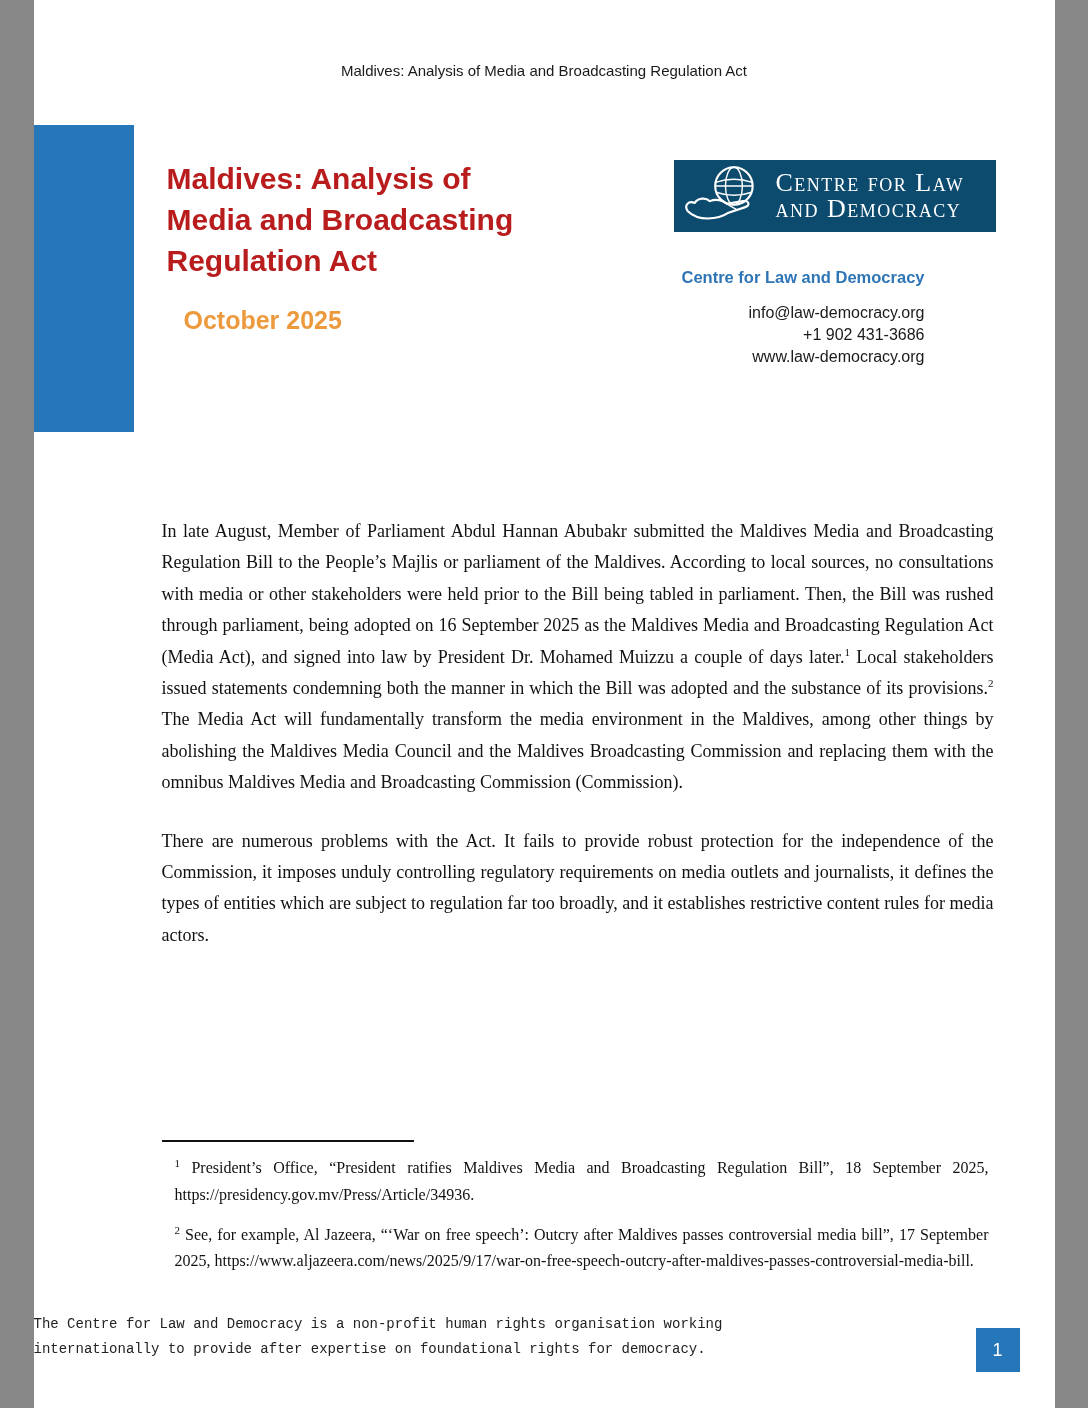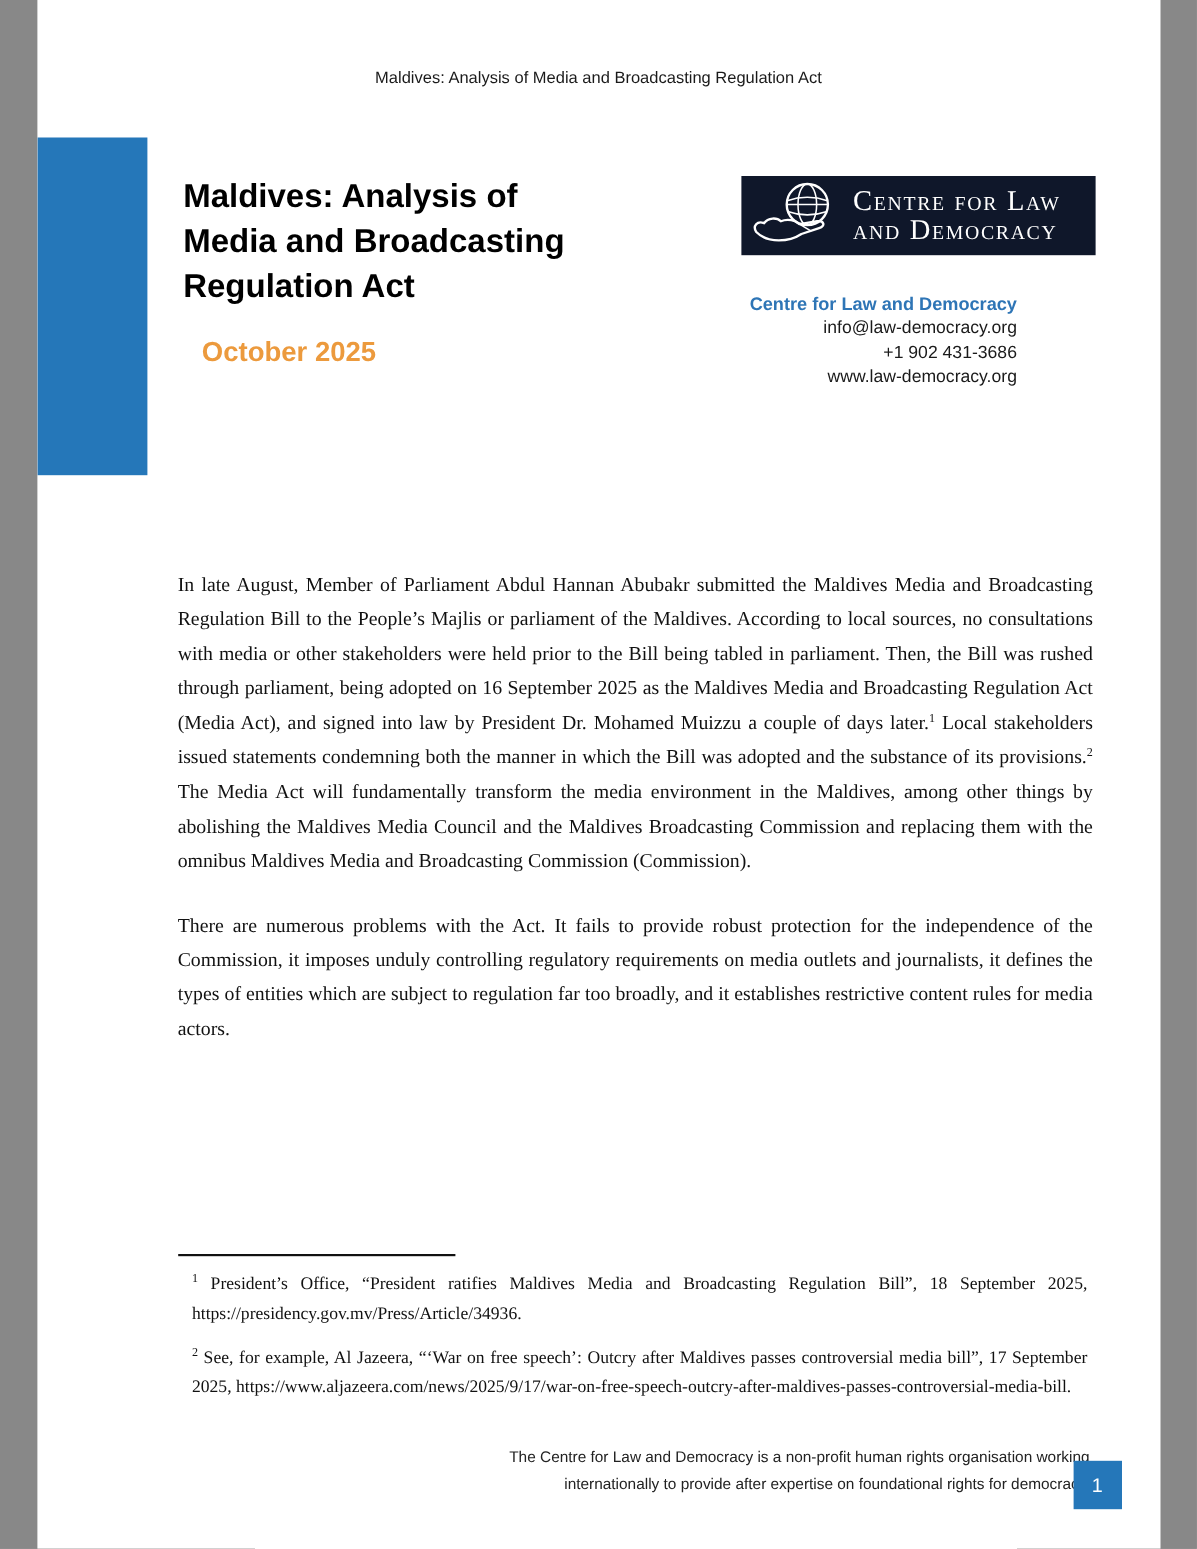--- a/index.html
+++ b/index.html
@@ -21,33 +21,33 @@
   }
   .side-bar {
     position:absolute; left:0; top:125px;
     width:100px; height:307px;
     background:#2577B9;
   }
   .title-block {
     position:absolute; left:133px; top:158px; width:500px;
     font-family:"Liberation Sans", sans-serif;
     font-weight:bold; font-size:30px; line-height:41px;
-    color:#000000;
+    color:#b91c1c;
   }
   .date-line {
     position:absolute; left:133px; top:306px;
     font-family:"Liberation Sans", sans-serif;
     font-weight:bold; font-size:25px;
     color:#EC9A3D;
     margin-left:17px;
   }
   .logo-box {
     position:absolute; left:640px; top:160px;
     width:322px; height:72px;
-    background:#0f172a;
+    background:#0c4a6e;
     display:flex; align-items:center;
     padding:0 10px 0 6px;
   }
   .logo-icon { flex:0 0 auto; margin-right:6px; }
   .logo-text {
     color:#fff;
     font-family:"Liberation Serif", serif;
     font-variant:small-caps;
     font-size:26px; line-height:26px;
     letter-spacing:1.5px;
@@ -55,21 +55,21 @@
   }
   .contact-block {
     position:absolute; right:130px; top:266px;
     text-align:right;
     font-family:"Liberation Sans", sans-serif;
     font-size:16px; line-height:22px;
     color:#1a1a1a;
   }
   .contact-name {
     color:#2E75B6; font-weight:bold; font-size:16.5px;
-    margin-bottom:0;
+    margin-bottom:14px;
   }
   .body-text {
     position:absolute; left:128px; top:516px; width:832px;
     font-size:18px; line-height:31.4px;
     text-align:justify;
   }
   .body-text p { margin-bottom:27px; }
   sup.fn-ref {
     font-size:11px; line-height:0; vertical-align:super;
   }
@@ -79,22 +79,22 @@
     text-align:justify;
   }
   .fn-rule {
     width:252px; height:0;
     border-top:2px solid #111;
     margin-bottom:9px;
   }
   .footnote { margin:13px; }
   .page-footer {
     position:absolute; left:0px; right:64px; top:1312px;
-    text-align:right;
-    font-family:Liberation Sans, sans-serif;
+    text-align:left;
+    font-family:Liberation Mono, monospace;
     font-size:14px; line-height:25px;
     color:#222;
   }
   .page-num-box {
     position:absolute; left:942px; top:1328px;
     width:44px; height:44px;
     background:#2577B9;
     color:#fff;
     display:flex; align-items:center; justify-content:center;
     font-family:"Liberation Sans", sans-serif;

